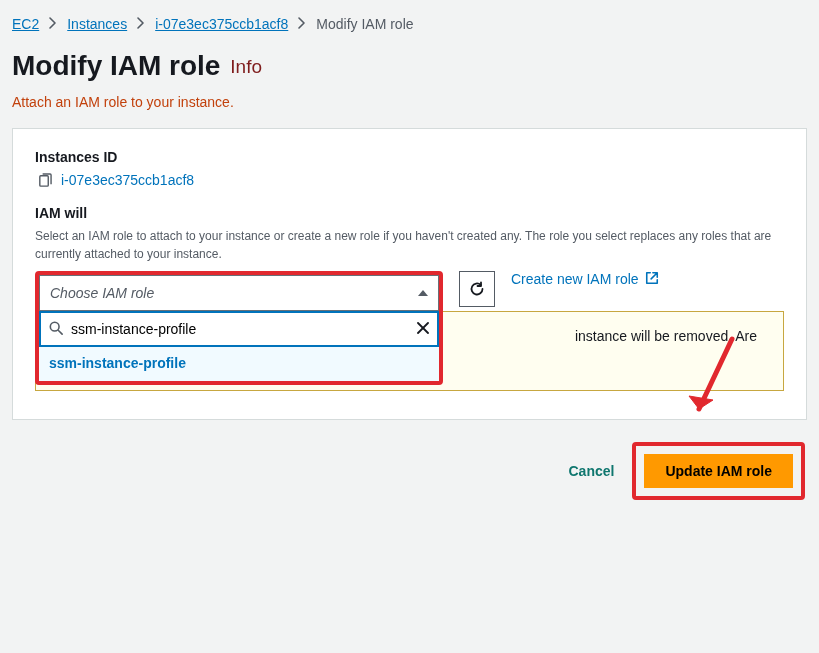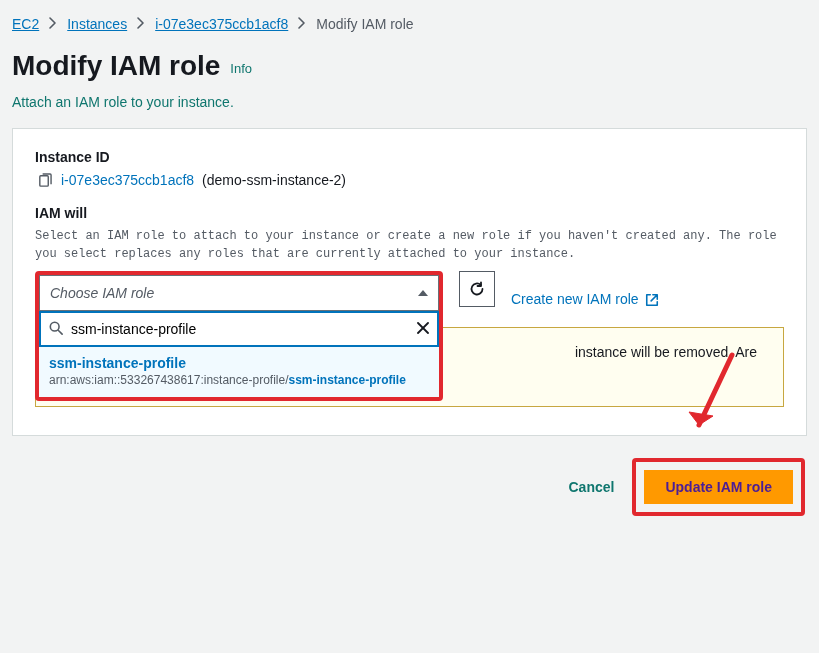--- a/index.html
+++ b/index.html
@@ -27,26 +27,26 @@
 
   
   .page-header { padding: 0 0 6px 0; }
   .page-header h1 {
     font-size: 28px;
     font-weight: 700;
     display: inline;
     color: #16191f;
   }
   .info-link {
-    font-size: 13px;
+    font-size: 19px;
     margin-left: 6px;
-    color: #0f766e;
+    color: #7f1d1d;
     vertical-align: 2px;
   }
-  .subtitle { color: #0f766e; font-size: 14px; padding: 6px 0 18px 0; }
+  .subtitle { color: #c2410c; font-size: 14px; padding: 6px 0 18px 0; }
 
   
   .panel {
     background: #fff;
     border: 1px solid #d5dbdb;
     padding: 20px 22px 28px 22px;
   }
   .field-label { font-weight: 700; font-size: 14px; margin-bottom: 6px; }
   .instance-line {
     display: flex;
@@ -54,21 +54,21 @@
     gap: 8px;
     font-size: 14px;
     margin-bottom: 16px;
   }
   .copy-icon {
     width: 18px; height: 18px;
     display: inline-flex;
     justify-content: center;
     align-items: center;
   }
-  .help-text { font-size: 12px; color: #545b64; line-height: 1.5; margin-bottom: 8px; font-family: Liberation Mono, monospace; }
+  .help-text { font-size: 12px; color: #545b64; line-height: 1.5; margin-bottom: 8px; }
 
   
   .role-row {
     display: flex;
     align-items: flex-start;
     gap: 16px;
     position: relative;
   }
   .dropdown-wrap {
     position: relative;
@@ -124,21 +124,21 @@
     width: 36px; height: 36px;
     border: 1px solid #545b64;
     background: #fff;
     display: inline-flex;
     align-items: center;
     justify-content: center;
     cursor: pointer;
   }
   .create-link {
     display: inline-flex;
-    align-items: flex-end;
+    align-items: flex-start;
     gap: 6px;
     font-size: 14px;
     color: #0073bb;
     height: 36px;
   }
   .behind-warning {
     margin-top: -74px;
     border: 1px solid #c7a740;
     background: #fffef0;
     padding: 14px 16px 14px 50px;
@@ -174,21 +174,21 @@
   }
   .btn-primary-wrap {
     border: 4px solid #e1282e;
     border-radius: 4px;
     padding: 8px;
     display: inline-block;
   }
   .btn-primary {
     background: #ff9900;
     border: 1px solid #ff9900;
-    color: #4c1d95;
+    color: #000000;
     font-size: 14px;
     font-weight: 700;
     padding: 8px 20px;
     cursor: pointer;
   }
 
   
   .arrow-annotation {
     position: absolute;
     pointer-events: none;
@@ -221,30 +221,29 @@
 </nav>
 
 <div class="page-header">
   <h1>Modify IAM role</h1>
   <a href="#" class="info-link">Info</a>
 </div>
 <div class="subtitle">Attach an IAM role to your instance.</div>
 
 <div class="panel">
 
-  <div class="field-label">Instance ID</div>
+  <div class="field-label">Instances ID</div>
   <div class="instance-line">
     <span class="copy-icon">
       <svg width="15" height="15" viewBox="0 0 16 16">
           <rect x="3" y="3" width="9" height="11" rx="1" fill="none" stroke="#545b64" stroke-width="1.5"></rect>
           <path d="M6 1h8a1 1 0 0 1 1 1v10" fill="none" stroke="#545b64" stroke-width="1.5"></path>
         </svg>
     </span>
     <a href="#">i-07e3ec375ccb1acf8</a>
-    <span>(demo-ssm-instance-2)</span>
   </div>
 
   <div class="field-label">IAM will</div>
   <div class="help-text">Select an IAM role to attach to your instance or create a new role if you haven't created any. The role you select replaces any roles that are currently attached to your instance.</div>
 
   <div class="role-row">
 
     <div class="dropdown-wrap">
       <div class="select-header">
         <span>Choose IAM role</span>
@@ -260,23 +259,20 @@
         <input type="text" value="ssm-instance-profile" style="">
         <span class="clear-x">
           <svg width="12" height="12" viewBox="0 0 12 12">
               <line x1="1" y1="1" x2="11" y2="11" stroke="#16191f" stroke-width="1.8" stroke-linecap="round"></line>
               <line x1="11" y1="1" x2="1" y2="11" stroke="#16191f" stroke-width="1.8" stroke-linecap="round"></line>
             </svg>
         </span>
       </div>
       <div class="option">
         <div class="option-title">ssm-instance-profile</div>
-        <div class="option-sub">
-          <span>arn:aws:iam::533267438617:instance-profile/</span><span class="bold-part">ssm-instance-profile</span>
-        </div>
       </div>
     </div>
 
     <button class="refresh-btn">
       <svg width="16" height="16" viewBox="0 0 16 16">
           <path d="M13.5 8a5.5 5.5 0 1 1-1.8-4.1" fill="none" stroke="#16191f" stroke-width="1.8" stroke-linecap="round"></path>
           <path d="M12 1.5V5h-3.5" fill="none" stroke="#16191f" stroke-width="1.8" stroke-linecap="round" stroke-linejoin="round"></path>
         </svg>
     </button>
 

